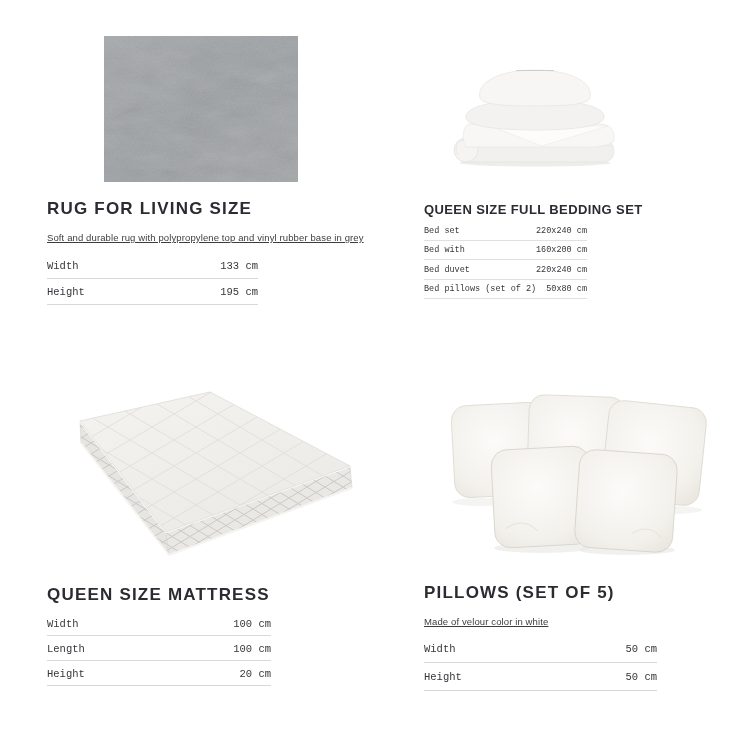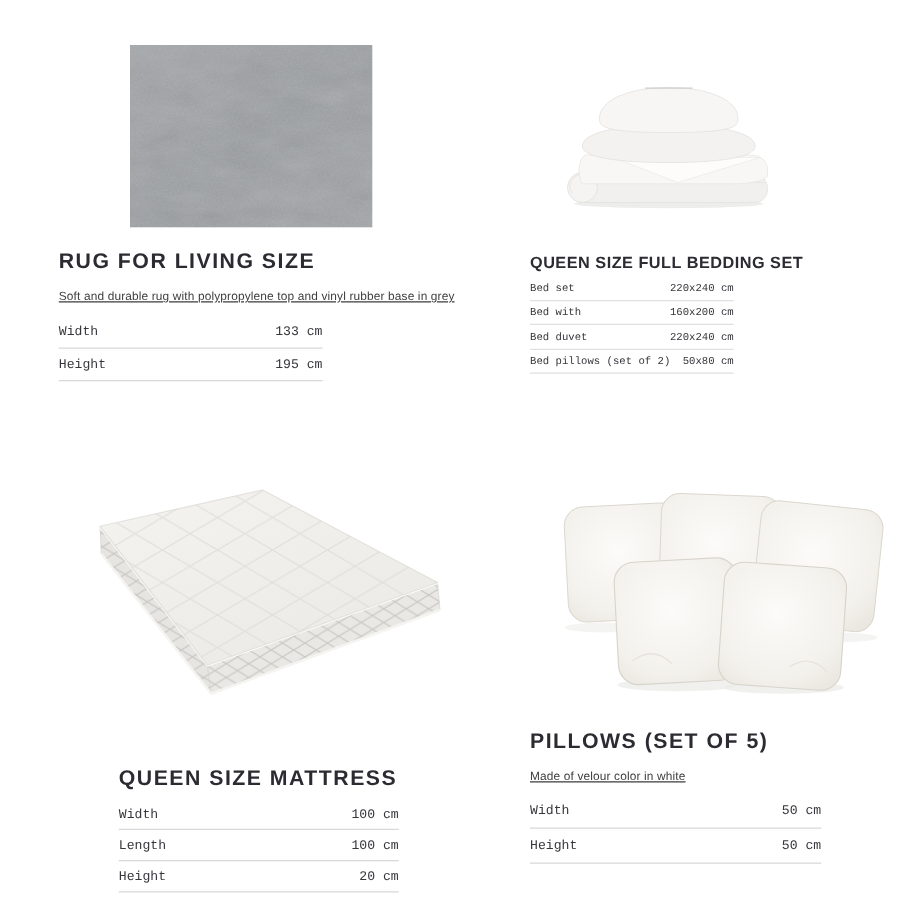--- a/index.html
+++ b/index.html
@@ -8,21 +8,21 @@
 
   .img{position:absolute;}
   .rug-img{left:104px;top:36px;width:194px;height:146px;}
   .bedding-img{left:450px;top:62px;width:170px;height:106px;}
   .mattress-img{left:64px;top:388px;width:300px;height:177px;}
   .pillows-img{left:442px;top:390px;width:266px;height:172px;}
 
   .tblock{position:absolute;}
   .rug-text{left:47px;top:199px;}
   .bedding-text{left:424px;top:202px;}
-  .mattress-text{left:47px;top:613px;margin-left:48px;}
+  .mattress-text{left:47px;top:585px;}
   .pillows-text{left:424px;top:583px;}
 
   .title{font-weight:700;color:#2b2b31;font-size:17px;letter-spacing:1.2px;
     line-height:20px;white-space:nowrap;}
   .title.small{font-size:13px;letter-spacing:.4px;line-height:16px;}
 
   .desc{font-size:9.5px;color:#3d3d3d;letter-spacing:.12px;margin-top:13px;
     line-height:12px;white-space:nowrap;text-decoration:underline;}
 
   .spec{display:block;font-family:Liberation Mono, monospace;}

